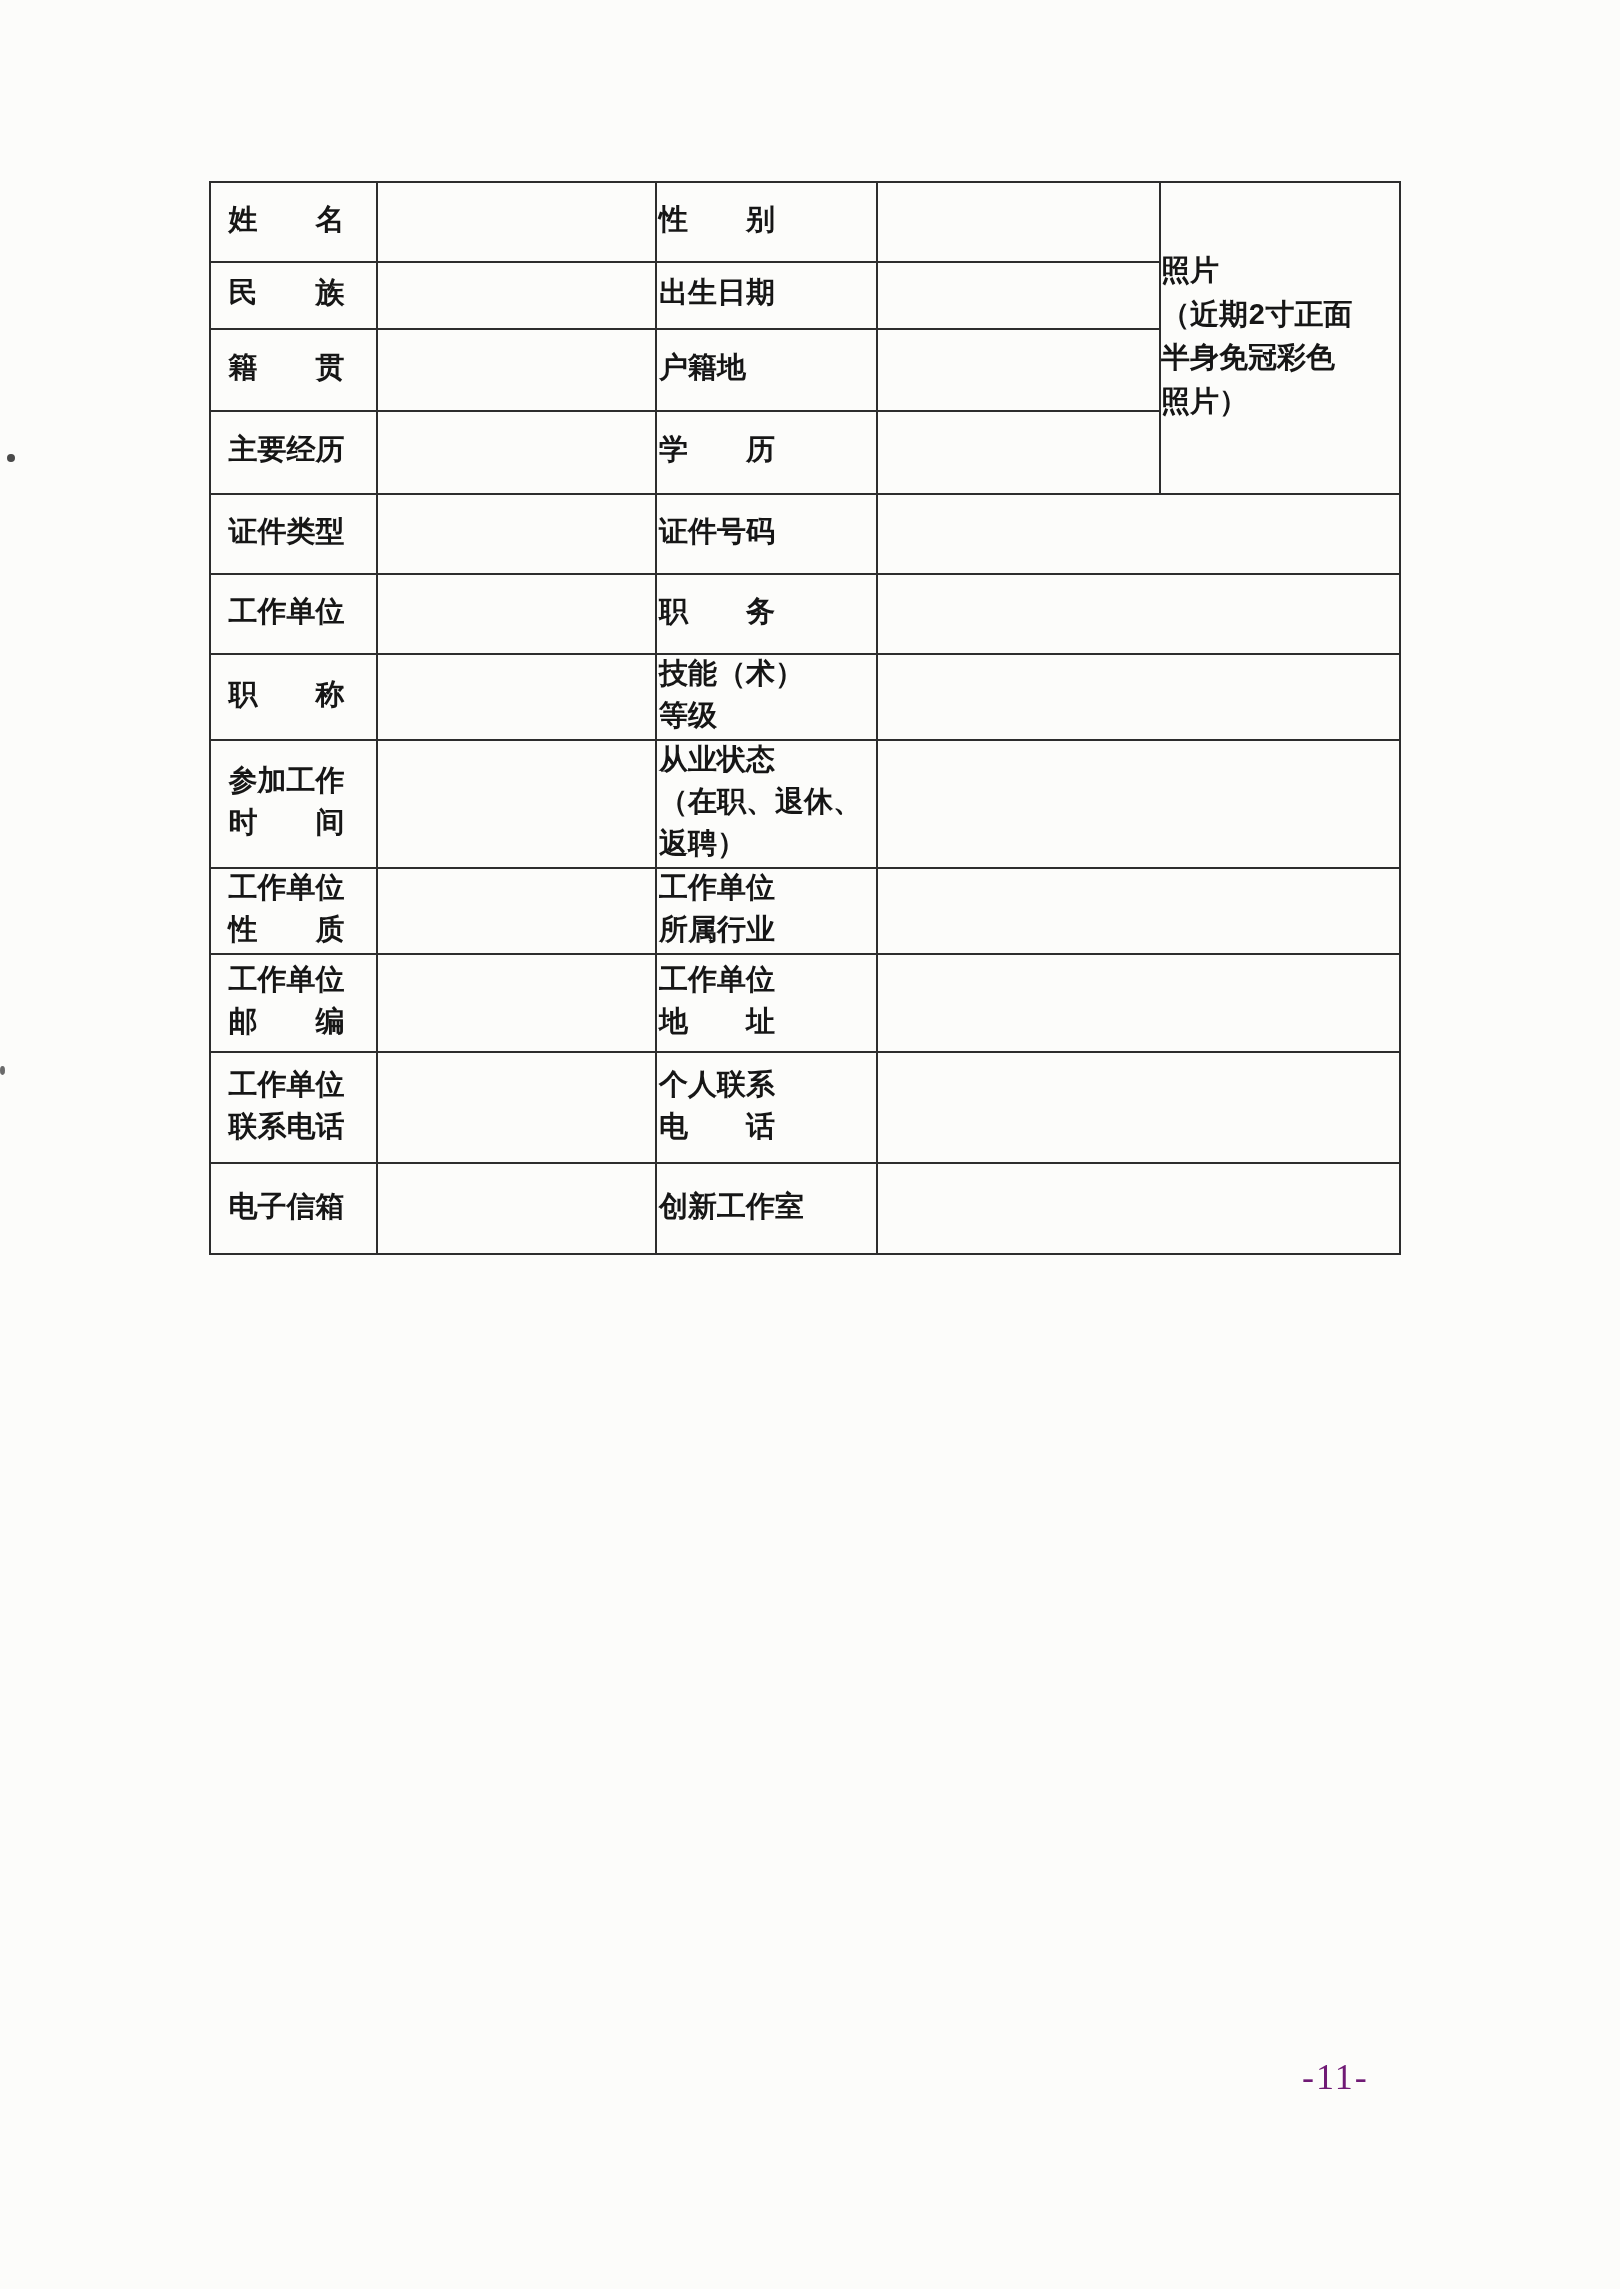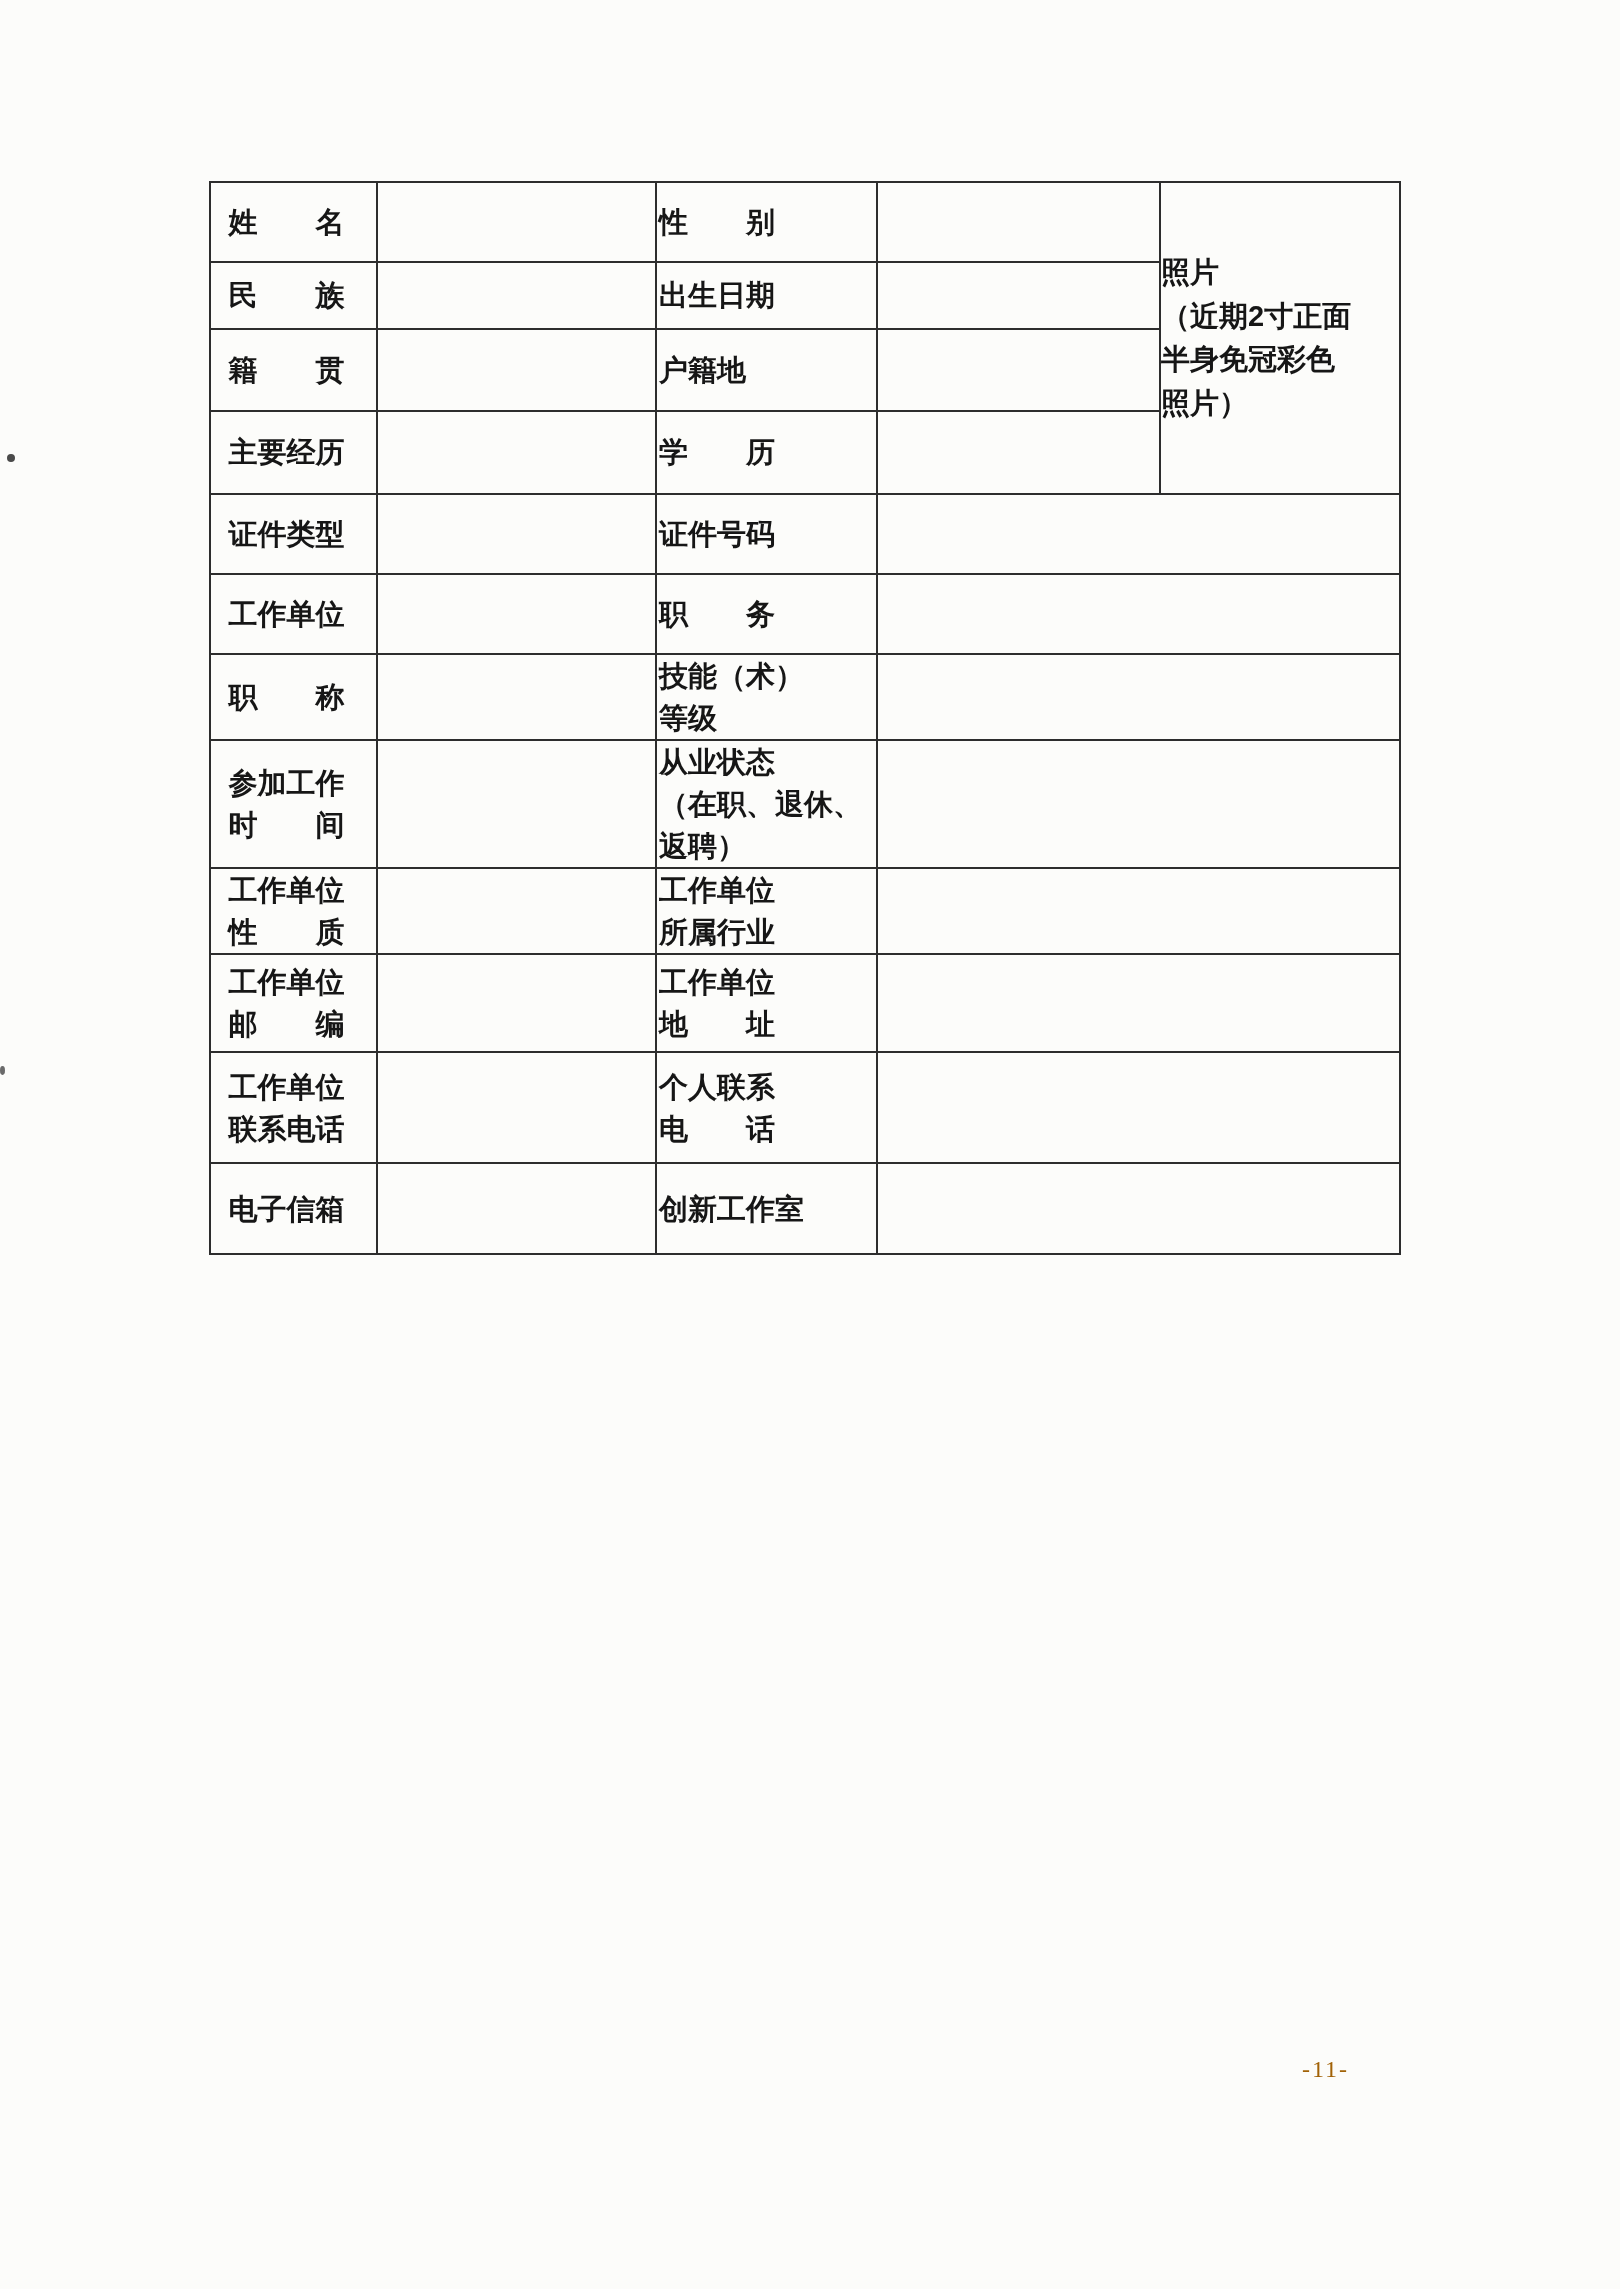--- a/index.html
+++ b/index.html
@@ -12,21 +12,21 @@
   body{font-family:"Liberation Sans",sans-serif;color:var(--text);}
   .sheet{
     position:relative;
     width:1620px;height:2290px;
     background:var(--paper);
     overflow:hidden;
   }
   .form-wrap{
     position:absolute;left:209px;top:181px;width:1190px;
   }
-  table{border-collapse:collapse;table-layout:fixed;width:1190px;}
+  table{border-collapse:collapse;table-layout:fixed;width:1190px;font-family:Liberation Mono, monospace;}
   td{
     border:2px solid var(--line);
     vertical-align:middle;
     font-size:29px;
     font-weight:600;
     white-space:pre-line;
     line-height:1.45;
   }
   
   .t1 col.c1{width:167px}
@@ -63,24 +63,24 @@
   .t2 col.e3{width:399px}
   .t2 tr:nth-child(1){height:76px}
   .t2 tr:nth-child(2){height:75px}
   .t2 tr:nth-child(3){height:635px}
   .xp-title,.xp-head{text-align:center;}
   .xp-body-row td{vertical-align:top;}
   .page-number{
     position:absolute;
     left:1302px;top:2056px;
     font-family:"Liberation Serif",serif;
-    font-size:24px;
+    font-size:36px;
     font-weight:500;
     letter-spacing:2px;
-    color:#a16207;
+    color:#701a75;
   }
   .speck{position:absolute;background:#4a4a4a;border-radius:50%;}
   .speck-a{left:6.9px;top:454px;width:7.8px;height:7.8px;}
   .speck-b{left:0px;top:1066px;width:4.9px;height:8.8px;background:#6a6a6a;}
 </style>
 </head>
 <body>
 
 <div class="sheet">
   <div class="form-wrap">

